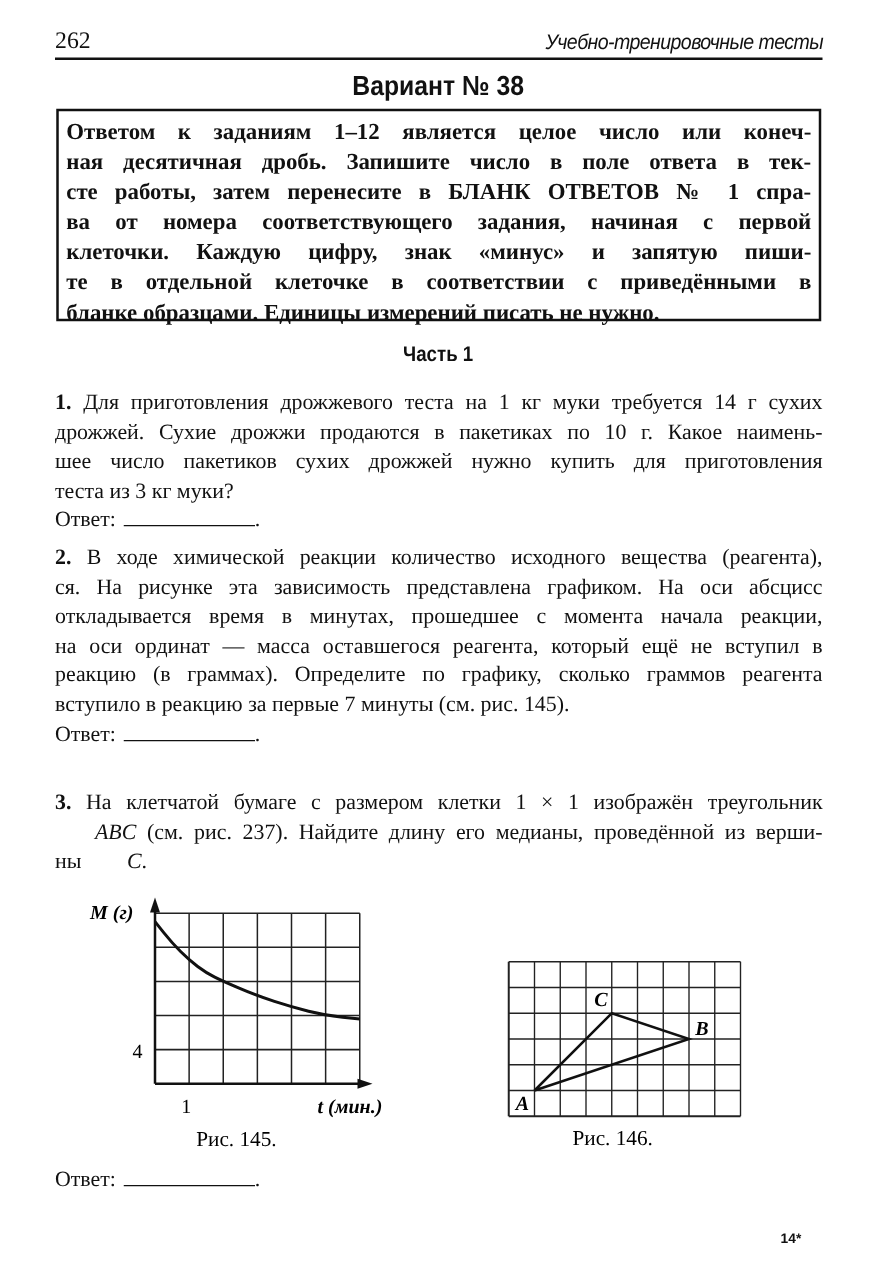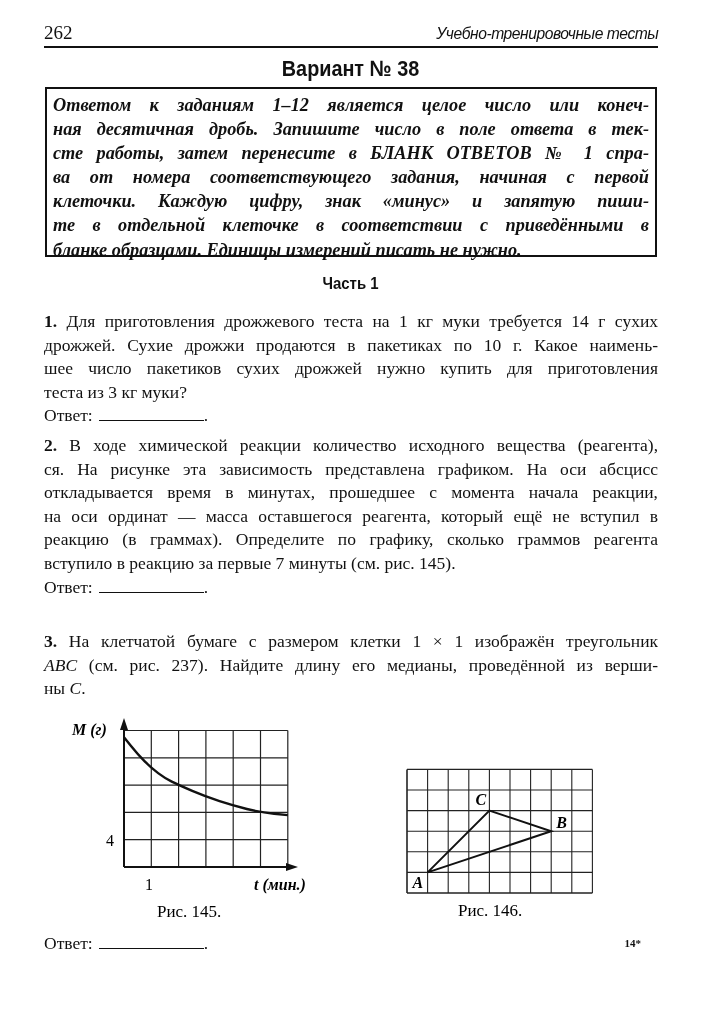--- a/index.html
+++ b/index.html
@@ -9,36 +9,36 @@
     font-family: "Liberation Serif", "DejaVu Serif", serif;
   }
   .abs { position: absolute; }
   .page-num { left: 44px; top: 22px; font-size: 19px; }
   .running-head { right: 43px; top: 24px; font-size: 17px; font-style: italic; font-family: "Liberation Sans", sans-serif; letter-spacing: -0.5px; transform: scaleX(0.92); transform-origin: right; }
   .head-rule { left: 44px; top: 46px; width: 614px; height: 0; border-top: 2px solid #111; }
   .variant-title { left: 0; width: 701px; top: 56px; text-align: center; font-size: 22px; font-weight: bold; font-family: "Liberation Sans", sans-serif; transform: scaleX(0.9); }
   .instr-box {
     left: 45px; top: 87px; width: 596px; height: 158px;
     border: 2px solid #111; padding: 4px 6px 4px 6px;
-    font-size: 18.3px; line-height: 24.1px; font-style: italic; font-weight: bold;
+    font-size: 18.3px; line-height: 24.1px; font-weight: bold;
     text-align: justify; text-align-last: left;
   }
   .instr-box .line { display: block; white-space: nowrap; text-align: justify; text-align-last: justify; }
   .instr-box .line.last { text-align-last: left; }
   .part-title { left: 0; width: 701px; top: 274px; text-align: center; font-size: 17px; font-weight: bold; font-family: "Liberation Sans", sans-serif; transform: scaleX(0.88); }
   .task { left: 44px; width: 614px; font-size: 17.5px; line-height: 23.6px; }
   .task .line { display: block; white-space: nowrap; text-align: justify; text-align-last: justify; }
   .task .line.last { text-align-last: left; }
   .num { font-weight: bold; }
   .ans { display: block; text-align-last: left; }
   .ans-blank { display: inline-block; width: 105px; border-bottom: 1px solid #111; height: 16px; vertical-align: baseline; margin-left: 6px; }
-  .it { font-style: italic; }
+  .it { font-style: italic; margin-left: 32px; }
   .fig-label { font-style: italic; font-weight: bold; font-size: 16px; }
   svg text { font-family: "Liberation Serif", "DejaVu Serif", serif; }
-  .signature { right: 60px; top: 937px; font-size: 11px; font-weight: bold; font-family: Liberation Serif, serif; }
+  .signature { right: 60px; top: 985px; font-size: 11px; font-weight: bold; font-family: Liberation Sans, sans-serif; }
 </style>
 </head>
 <body>
 
 <div class="abs page-num">262</div>
 <div class="abs running-head">Учебно-тренировочные тесты</div>
 <div class="abs head-rule"></div>
 
 <div class="abs variant-title">Вариант № 38</div>
 

